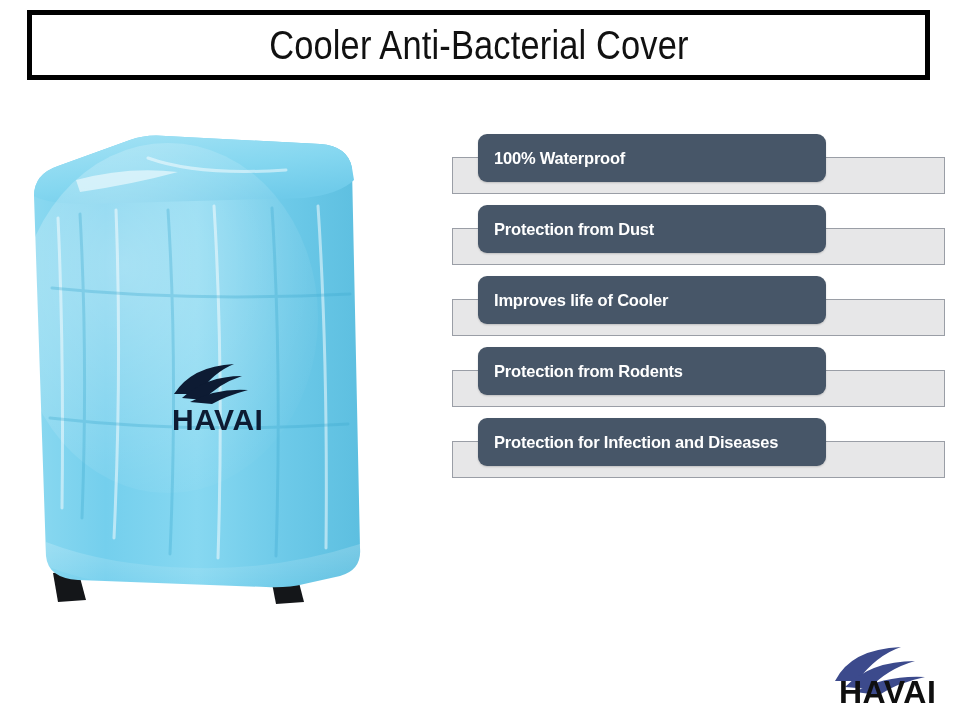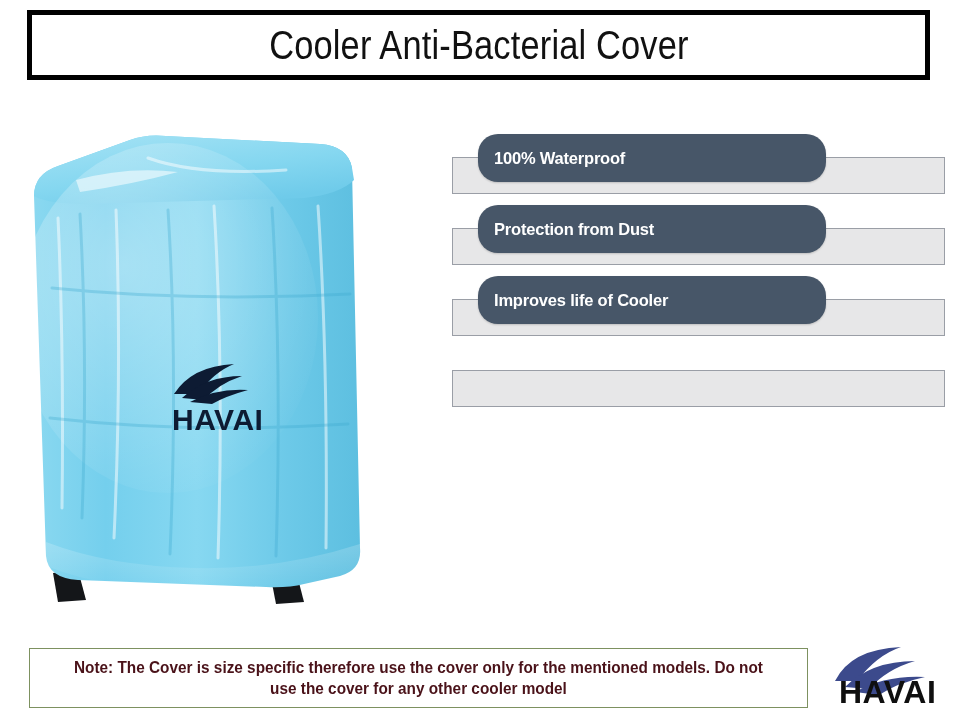--- a/index.html
+++ b/index.html
@@ -76,21 +76,21 @@
     border: 1px solid #9a9ea6;
     box-sizing: border-box;
   }
   .feature-pill {
     position: absolute;
     left: 26px;
     top: 6px;
     width: 348px;
     height: 48px;
     background: #475668;
-    border-radius: 20px;
+    border-radius: 9px;
     box-sizing: border-box;
     display: flex;
     align-items: center;
     box-shadow: 0 1px 2px rgba(0,0,0,0.18);
   }
   .feature-label {
     color: #ffffff;
     font-size: 16.5px;
     font-weight: bold;
     letter-spacing: -0.2px;
@@ -245,30 +245,36 @@
     </div>
 
     <div class="feature-row">
       <div class="feature-track"></div>
       <div class="feature-pill">
         <span class="feature-label">Improves life of Cooler</span>
       </div>
     </div>
 
 
-
-    <div class="feature-row">
-      <div class="feature-track"></div>
-    </div>
-
-  </div>
-
-  <div class="note-box">
-    <div class="note-text">Note: The Cover is size specific therefore use the cover only for the mentioned models. Do not use the cover for any other cooler model</div>
-  </div>
+    <div class="feature-row">
+      <div class="feature-track"></div>
+      <div class="feature-pill">
+        <span class="feature-label">Protection from Rodents</span>
+      </div>
+    </div>
+
+    <div class="feature-row">
+      <div class="feature-track"></div>
+      <div class="feature-pill">
+        <span class="feature-label">Protection for Infection and Diseases</span>
+      </div>
+    </div>
+
+  </div>
+
 
   <div class="corner-logo">
     <svg class="logo-svg" width="118" height="62" viewBox="0 0 118 62" xmlns="http://www.w3.org/2000/svg">
       <g>
         <path d="M2 36 Q18 4 68 2 Q44 10 24 36 Z" fill="#3c4a8c"></path>
         <path d="M12 42 Q38 16 82 16 Q54 24 36 44 Z" fill="#3c4a8c"></path>
         <path d="M22 47 Q52 30 92 32 Q64 38 46 50 Z" fill="#3c4a8c"></path>
       </g>
       <text x="6" y="58" font-family="Liberation Sans, sans-serif" font-size="32" font-weight="bold" fill="#0f0f0f" letter-spacing="0.5">HAVAI</text>
     </svg>

